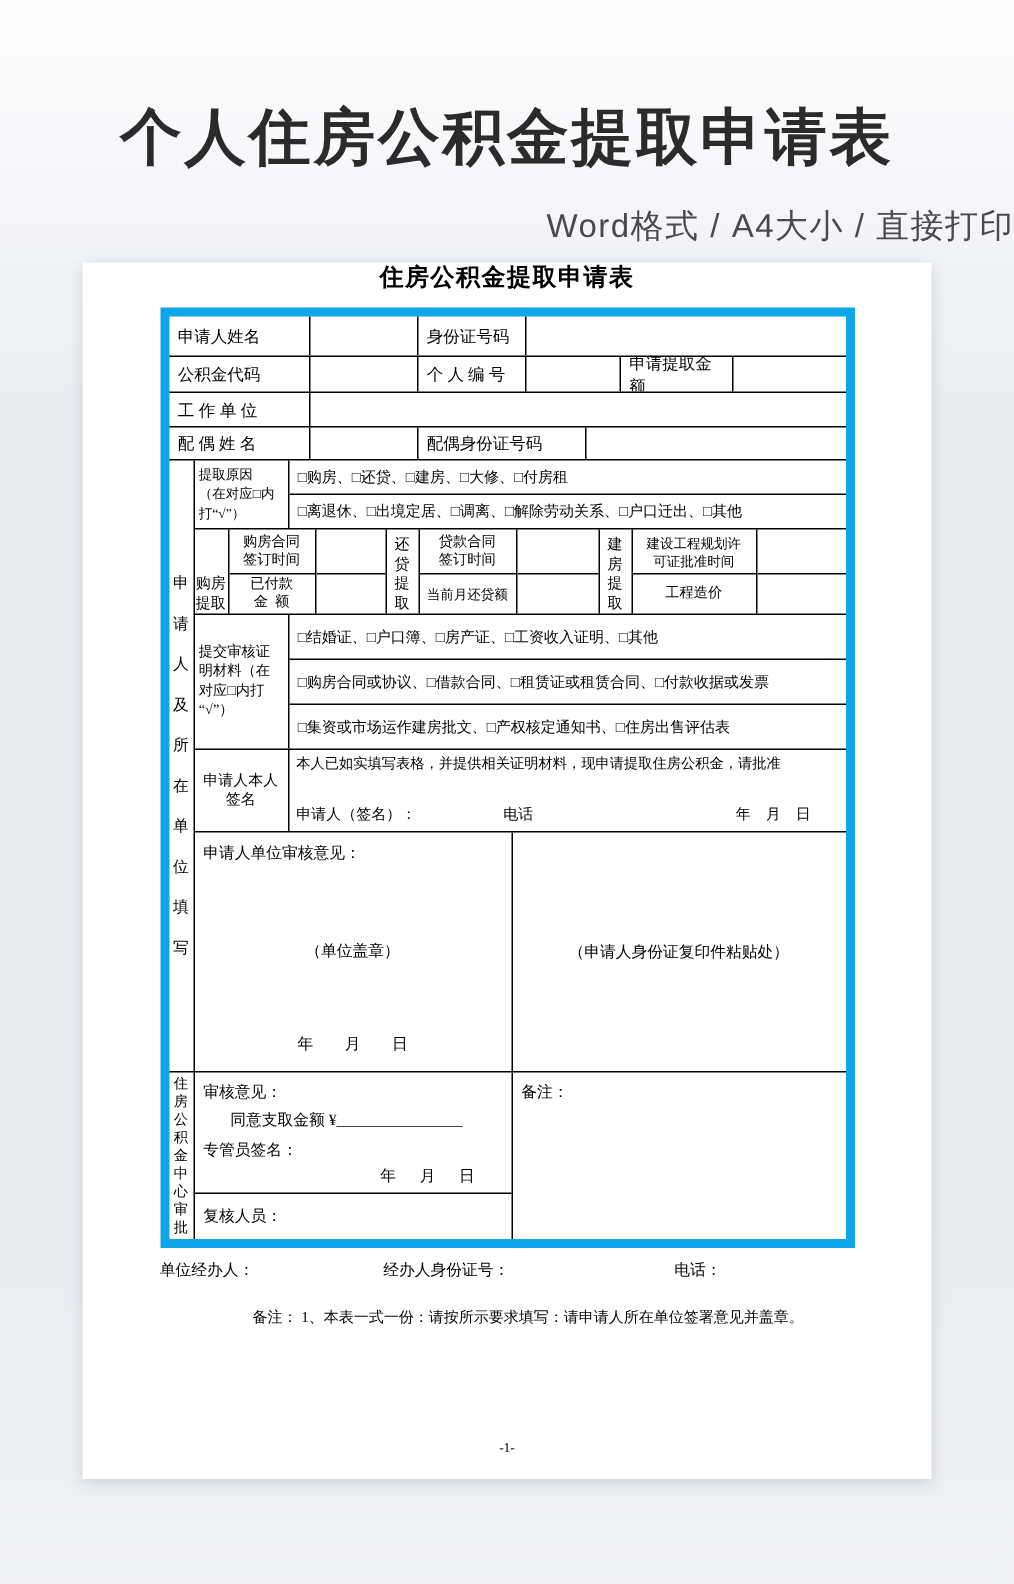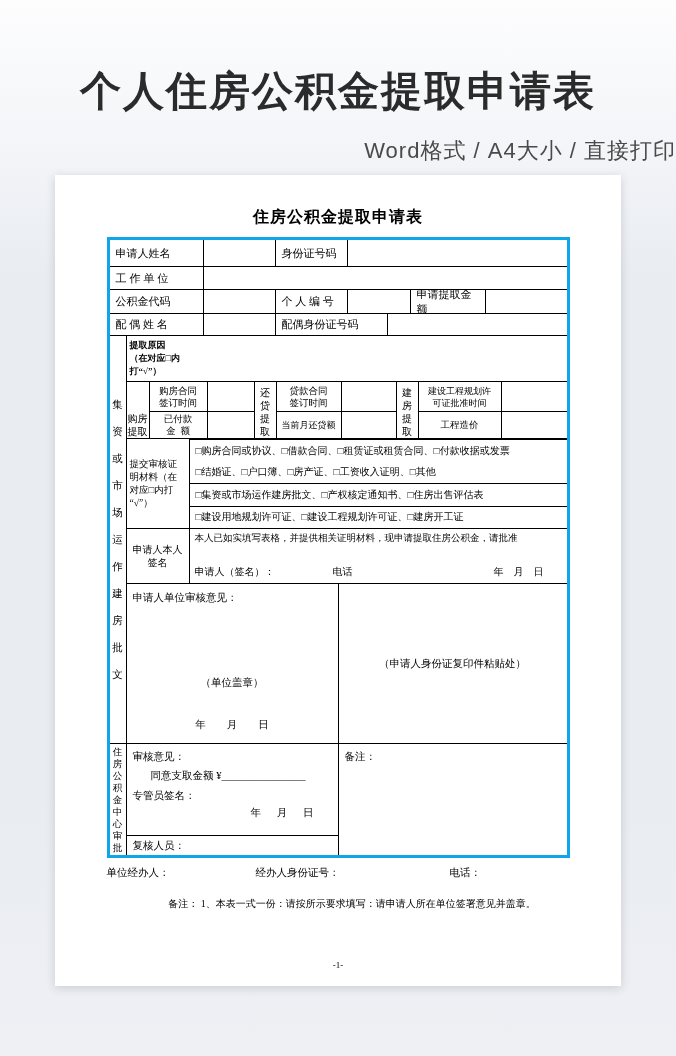--- a/index.html
+++ b/index.html
@@ -12,59 +12,59 @@
   
   .hero { padding-top:64px; text-align:center; }
   .hero-title { font-size:41px; font-weight:bold; color:#2b2b2b; letter-spacing:2px; }
   .hero-sub { margin-top:17px; font-size:22px; color:#4a4a4a; letter-spacing:1px;text-align:right; }
   
   .page {
     position:absolute; left:55px; top:175px; width:566px; height:811px;
     background:#ffffff; box-shadow:0 2px 9px rgba(40,50,70,.18);
     font-family:"Liberation Serif","DejaVu Serif",serif; color:#000;
   }
-  .form-title { text-align:center; font-size:16px; font-weight:bold; letter-spacing:1px;margin-top:32px; }
-  
-  .tbl { width:463px; margin:9px auto 0; border:3px solid #0ea5e9; font-size:11px; }
+  .form-title { text-align:center; font-size:16px; font-weight:bold; letter-spacing:1px; }
+  
+  .tbl { width:463px; margin:9px auto 0; border:6px solid #0ea5e9; font-size:11px; }
   .trow { display:flex; border-top:1px solid #000; height:24px; }
   .tbl > .trow:first-child { border-top:none; }
   .cell { border-left:1px solid #000; display:flex; align-items:center; padding:0 6px; overflow:hidden; }
   .trow > .cell:first-child, .brow > .cell:first-child { border-left:none; }
   .grow { flex:1; }
   
   .sect { display:flex; border-top:1px solid #000; }
   .strip { width:16px; display:flex; align-items:center; justify-content:center; text-align:center; overflow:hidden; }
   .vtext  { display:block; width:12px; font-size:10.5px; line-height:27px; word-break:break-all; }
   .vtext2 { display:block; width:12px; font-size:9.5px;  line-height:12px; word-break:break-all; }
   .bwrap { flex:1; border-left:1px solid #000; display:flex; flex-direction:column; }
   .brow { display:flex; border-top:1px solid #000; }
-  .bwrap > .brow:first-child { border-top:none;font-weight:bold; }
+  .bwrap > .brow:first-child { border-top:none; }
   .lblsm { flex-direction:column; justify-content:center; align-items:flex-start; font-size:9px; line-height:13px; padding:0 3px; }
   .colwrap { display:flex; flex-direction:column; border-left:1px solid #000; overflow:hidden; }
   .subrow { display:flex; align-items:center; padding:0 6px; font-size:10px; overflow:hidden; }
   .subrow.bt { border-top:1px solid #000; }
   .subcell { display:flex; flex-direction:column; align-items:center; justify-content:center;
              font-size:9.5px; line-height:12px; text-align:center; overflow:hidden; }
   .subcell.top { height:30px; border-bottom:1px solid #000; }
   .subcell.bot { flex:1; }
   .vpair { flex-direction:column; justify-content:flex-end; font-size:10px; line-height:13px; text-align:center; padding:0 1px; }
   .stmt { padding:3px 5px 0; font-size:9.5px; }
   .sigline { display:flex; padding:0 5px 4px; font-size:10px; margin-top:auto; }
   .pre { white-space:pre; }
   
   .unitcell { width:211px; position:relative; font-size:10.5px; }
   .ur-label { position:absolute; top:7px; left:6px; }
-  .ur-stamp { position:absolute; top:92px; width:100%; text-align:center; }
+  .ur-stamp { position:absolute; top:72px; width:100%; text-align:center; }
   .ur-date  { position:absolute; bottom:11px; width:100%; text-align:center; }
   .pastecell { border-left:1px solid #000; display:flex; align-items:center; justify-content:center; font-size:10.5px; }
   
   .cwrap { flex:1; border-left:1px solid #000; display:flex; }
   .cleft { width:211px; display:flex; flex-direction:column; }
   .ctop { flex:1; padding:6px 6px 0; font-size:10.5px; }
-  .cbottom { height:20px; border-top:1px solid #000; display:flex; align-items:center; padding:0 6px; font-size:10.5px; }
+  .cbottom { height:31px; border-top:1px solid #000; display:flex; align-items:center; padding:0 6px; font-size:10.5px; }
   .cright { flex:1; border-left:1px solid #000; padding:6px; font-size:10.5px; }
   
   .footrow { width:463px; margin:8px auto 16px; display:flex; font-size:10.5px; }
   .note { text-align:center; margin-top:17px; font-size:10px;margin-left:28px; }
   .pagenum { position:absolute; bottom:16px; width:100%; text-align:center; font-size:9px; }
 </style>
 </head>
 <body>
 
 <div class="canvas">
@@ -83,64 +83,72 @@
         <div class="cell" style="width:93px">
             <span>申请人姓名</span>
           </div>
         <div class="cell" style="width:72px"></div>
         <div class="cell" style="width:72px">
             <span>身份证号码</span>
           </div>
         <div class="cell grow"></div>
       </div>
 
+      <div class="trow" style="height:24px">
+        <div class="cell" style="width:93px">
+            <span>公积金代码</span>
+          </div>
+        <div class="cell" style="width:72px"></div>
+        <div class="cell" style="width:72px">
+            <span>个 人 编 号</span>
+          </div>
+        <div class="cell" style="width:63px"></div>
+        <div class="cell" style="width:75px">
+            <span>申请提取金额</span>
+          </div>
+        <div class="cell grow"></div>
+      </div>
+
       <div class="trow" style="height:23px">
         <div class="cell" style="width:93px;letter-spacing:3px">
             <span>工作单位</span>
           </div>
         <div class="cell grow"></div>
       </div>
 
-      <div class="trow" style="height:24px">
-        <div class="cell" style="width:93px">
-            <span>公积金代码</span>
-          </div>
-        <div class="cell" style="width:72px"></div>
-        <div class="cell" style="width:72px">
-            <span>个 人 编 号</span>
-          </div>
-        <div class="cell" style="width:63px"></div>
-        <div class="cell" style="width:75px">
-            <span>申请提取金额</span>
-          </div>
-        <div class="cell grow"></div>
-      </div>
-
       <div class="trow" style="height:22px">
         <div class="cell" style="width:93px">
             <span>配 偶 姓 名</span>
           </div>
         <div class="cell" style="width:72px"></div>
         <div class="cell" style="width:112px">
             <span>配偶身份证号码</span>
           </div>
         <div class="cell grow"></div>
       </div>
 
       <div class="sect" style="height:408px">
         <div class="strip">
-          <span class="vtext">集资或市场运作建房批文</span>
+          <span class="vtext">申请人及所在单位填写</span>
         </div>
         <div class="bwrap">
 
           <div class="brow" style="height:45px">
             <div class="cell lblsm" style="width:62px">
               <div>提取原因</div>
               <div>（在对应□内</div>
               <div>打“√”）</div>
+            </div>
+            <div class="colwrap grow">
+              <div class="subrow grow">
+                  <span>□购房、□还贷、□建房、□大修、□付房租</span>
+                </div>
+              <div class="subrow grow bt">
+                  <span>□离退休、□出境定居、□调离、□解除劳动关系、□户口迁出、□其他</span>
+                </div>
             </div>
           </div>
 
           <div class="brow" style="height:57px">
             <div class="cell vpair" style="width:22px">
               <span>购房</span>
               <span>提取</span>
             </div>
             <div class="colwrap" style="width:58px">
               <div class="subcell top">
@@ -193,31 +201,28 @@
           </div>
 
           <div class="brow" style="height:90px">
             <div class="cell lblsm" style="width:62px;font-size:9.5px">
               <div>提交审核证</div>
               <div>明材料（在</div>
               <div>对应□内打</div>
               <div>“√”）</div>
             </div>
             <div class="colwrap grow">
+              <div class="subrow grow">
+                  <span>□结婚证、□户口簿、□房产证、□工资收入证明、□其他</span>
+                </div>
               <div class="subrow grow bt">
                   <span>□购房合同或协议、□借款合同、□租赁证或租赁合同、□付款收据或发票</span>
                 </div>
-              <div class="subrow grow">
-                  <span>□结婚证、□户口簿、□房产证、□工资收入证明、□其他</span>
-                </div>
               <div class="subrow grow bt">
                   <span>□集资或市场运作建房批文、□产权核定通知书、□住房出售评估表</span>
-                </div>
-              <div class="subrow grow bt">
-                  <span>□建设用地规划许可证、□建设工程规划许可证、□建房开工证</span>
                 </div>
             </div>
           </div>
 
           <div class="brow" style="height:55px">
             <div class="cell lblsm" style="width:62px;font-size:10px;align-items:center">
               <div>申请人本人</div>
               <div>签名</div>
             </div>
             <div class="colwrap grow">

